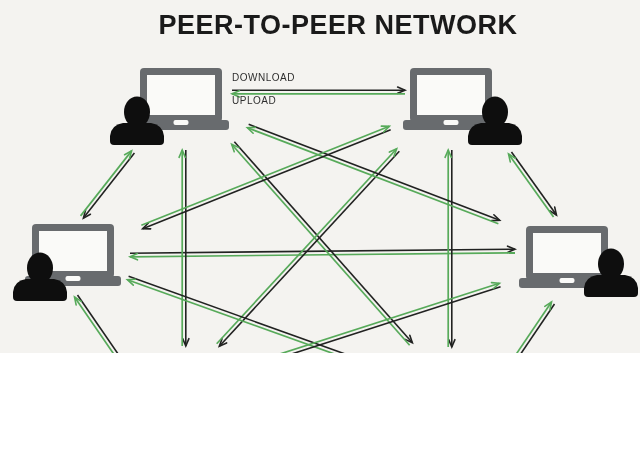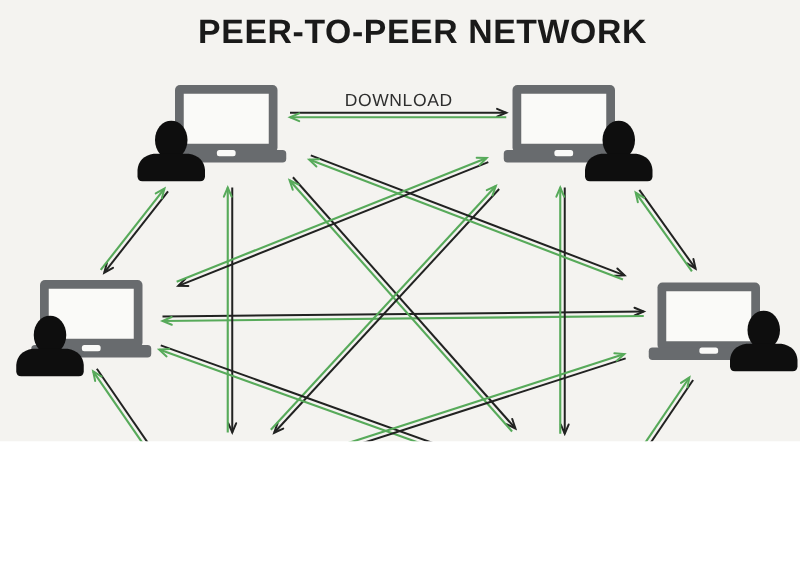--- a/index.html
+++ b/index.html
@@ -1,18 +1,18 @@
 <!DOCTYPE html>
 <html><head>
 <meta charset="utf-8">
 <style>
   html,body{margin:0;padding:0;}
   .page{position:relative;width:640px;height:353px;background:#f4f3f0;font-family:"Liberation Sans",sans-serif;overflow:hidden;}
   .title{position:absolute;top:10px;left:0;width:676px;text-align:center;font-size:27px;font-weight:bold;letter-spacing:0.5px;color:#1a1a1a;margin:0;}
-  .edge-label{position:absolute;left:232px;width:174px;text-align:center;font-size:14px;color:#2e2e2e;letter-spacing:0.5px;}
+  .edge-label{position:absolute;left:232px;width:174px;text-align:left;font-size:10px;color:#2e2e2e;letter-spacing:0.5px;}
   .lbl-download{top:72px;}
   .lbl-upload{top:95px;}
   svg.net{position:absolute;left:0;top:0;}
 </style>
 </head>
 <body>
 
 <div class="page" style="background: rgb(244, 243, 240);">
   <svg class="net" width="640" height="453" viewBox="0 0 640 453">
       <g>
@@ -173,13 +173,14 @@
           <rect x="442.5" y="414" width="15" height="5" rx="2" fill="#fafaf8"></rect>
         </g>
         <g>
           <ellipse cx="494" cy="402" rx="13" ry="15.5" fill="#0e0e0e"></ellipse>
           <path d="M 467 431 Q 467 435 471 435 L 517 435 Q 521 435 521 431 L 521 426 Q 520 415 508 413 L 480 413 Q 468 415 467 426 Z" fill="#0e0e0e"></path>
         </g>
       </g>
     </svg>
   <h1 class="title" style="color: rgb(26, 26, 26);">PEER-TO-PEER NETWORK</h1>
   <div class="edge-label lbl-download" style="color: rgb(46, 46, 46);">DOWNLOAD</div>
+  <div class="edge-label lbl-upload" style="color: rgb(46, 46, 46);">UPLOAD</div>
 </div>
 
 </body></html>

